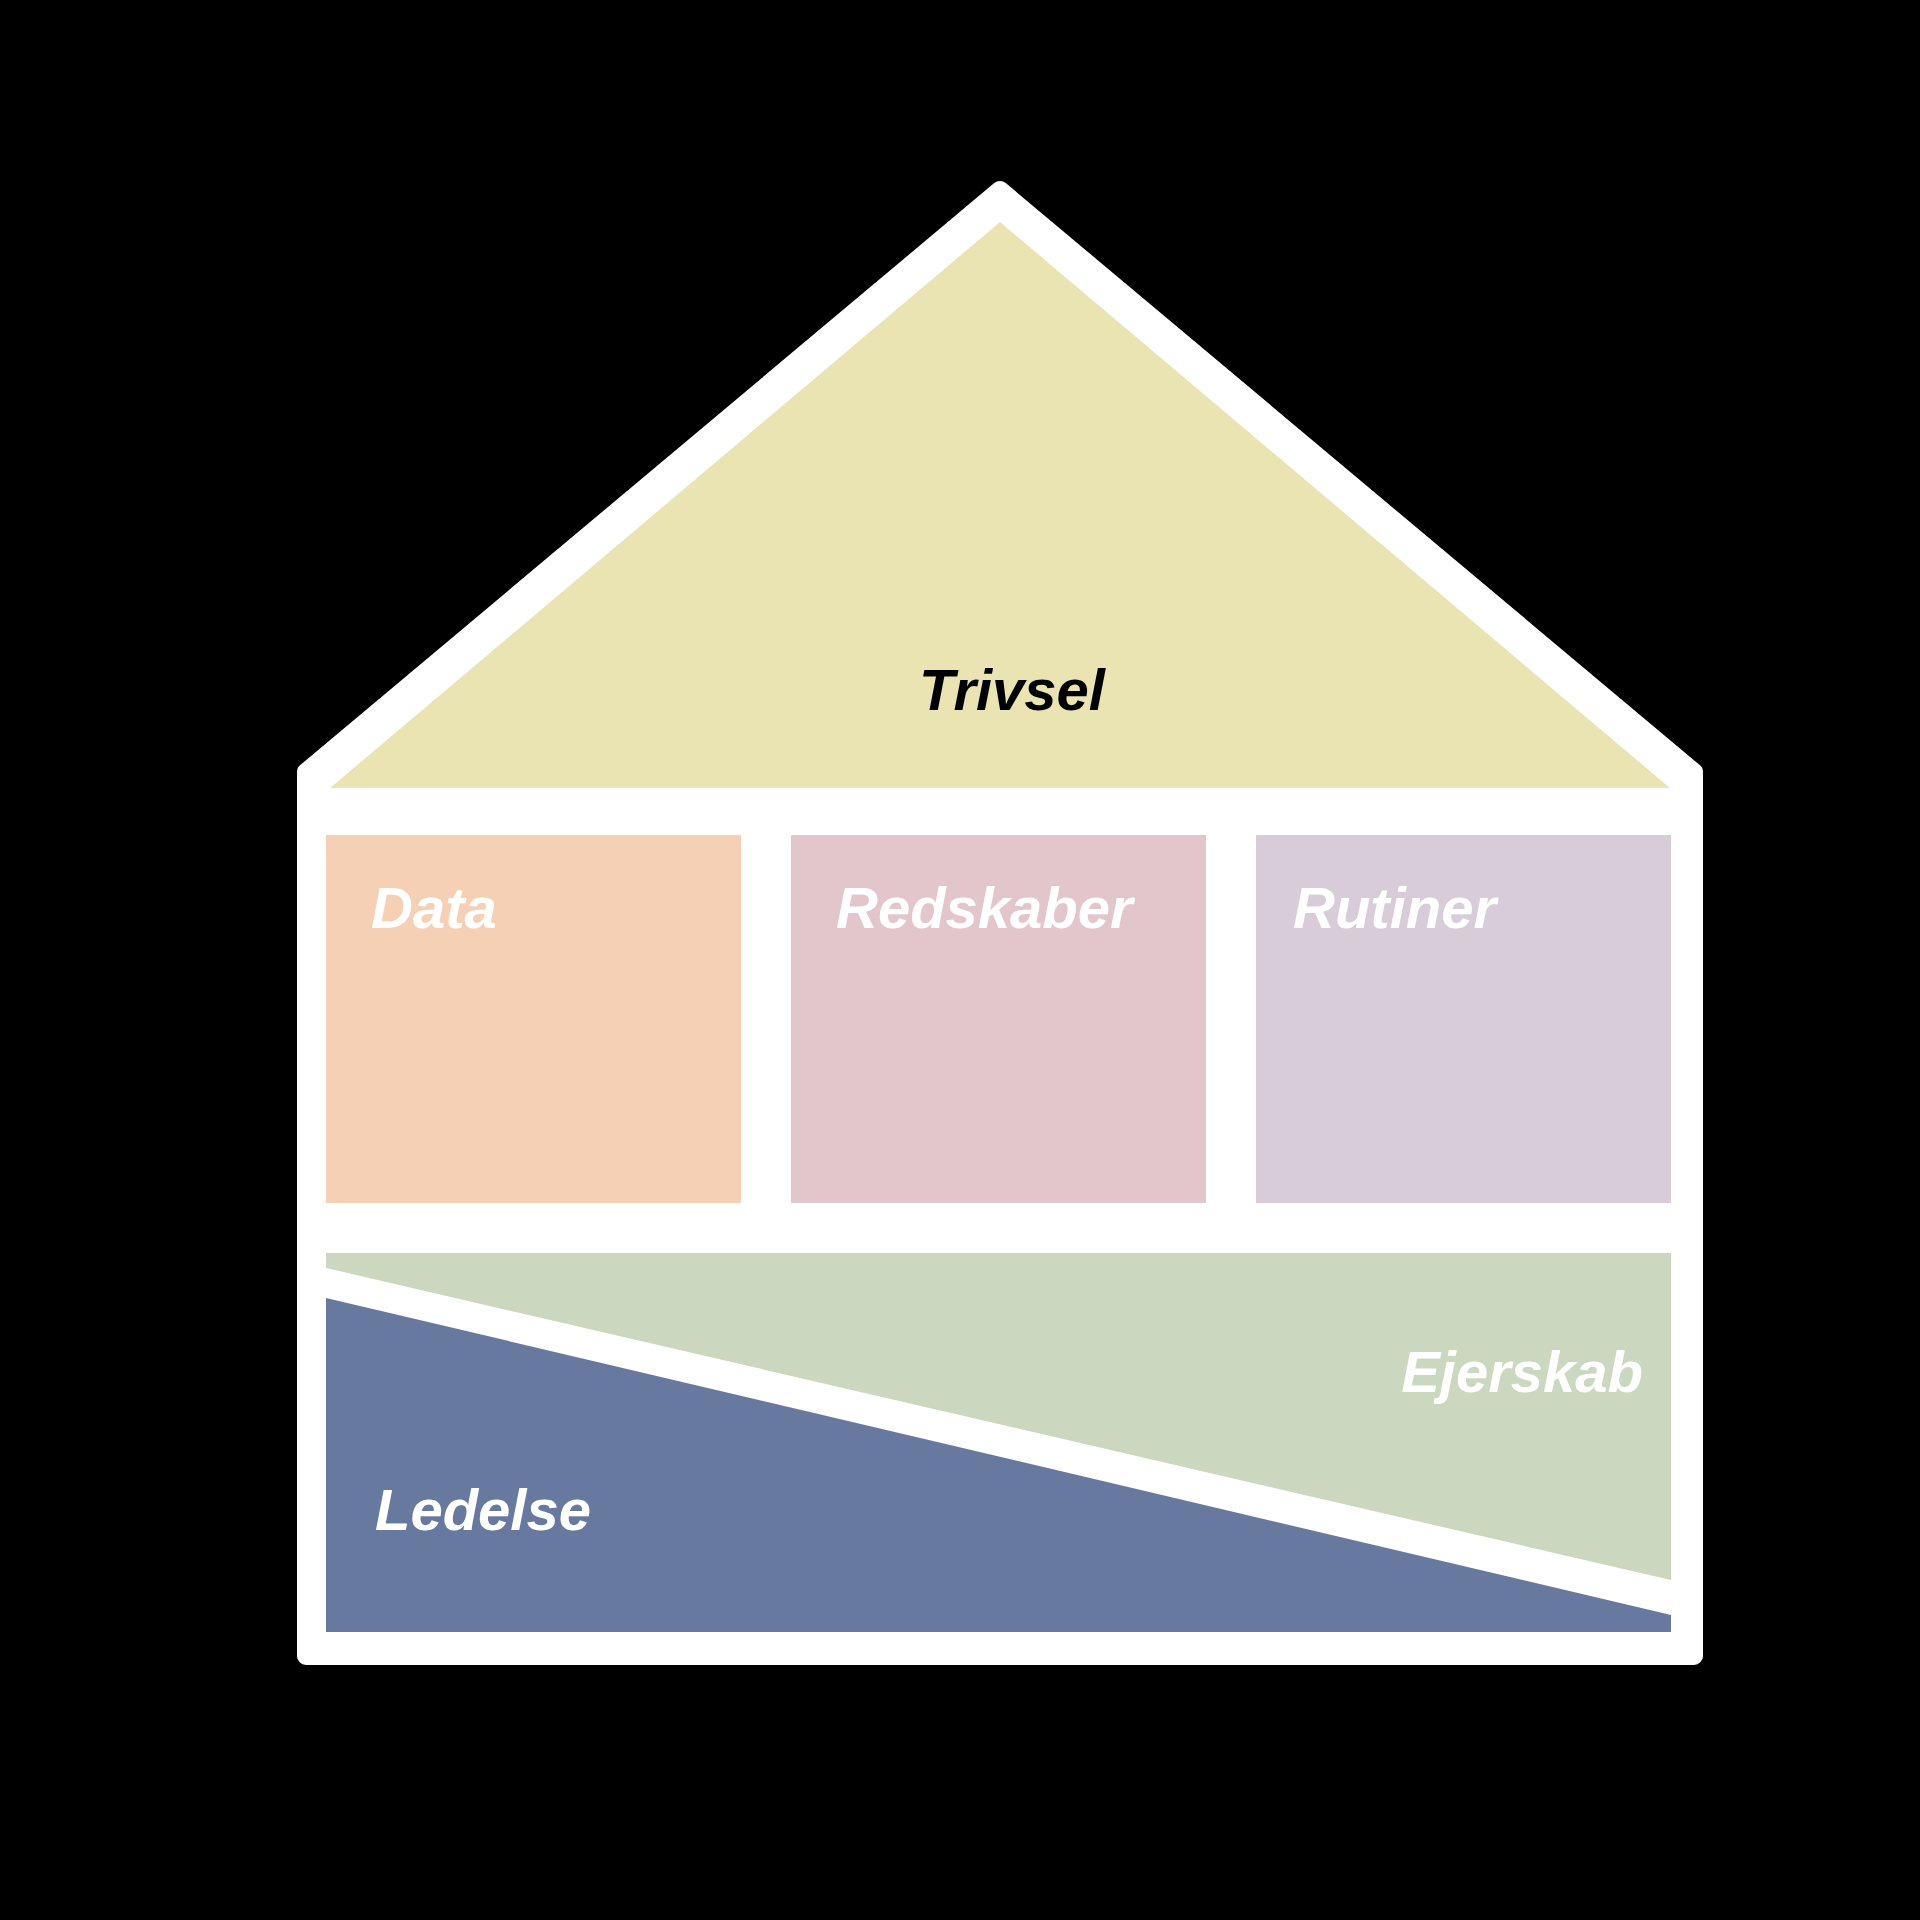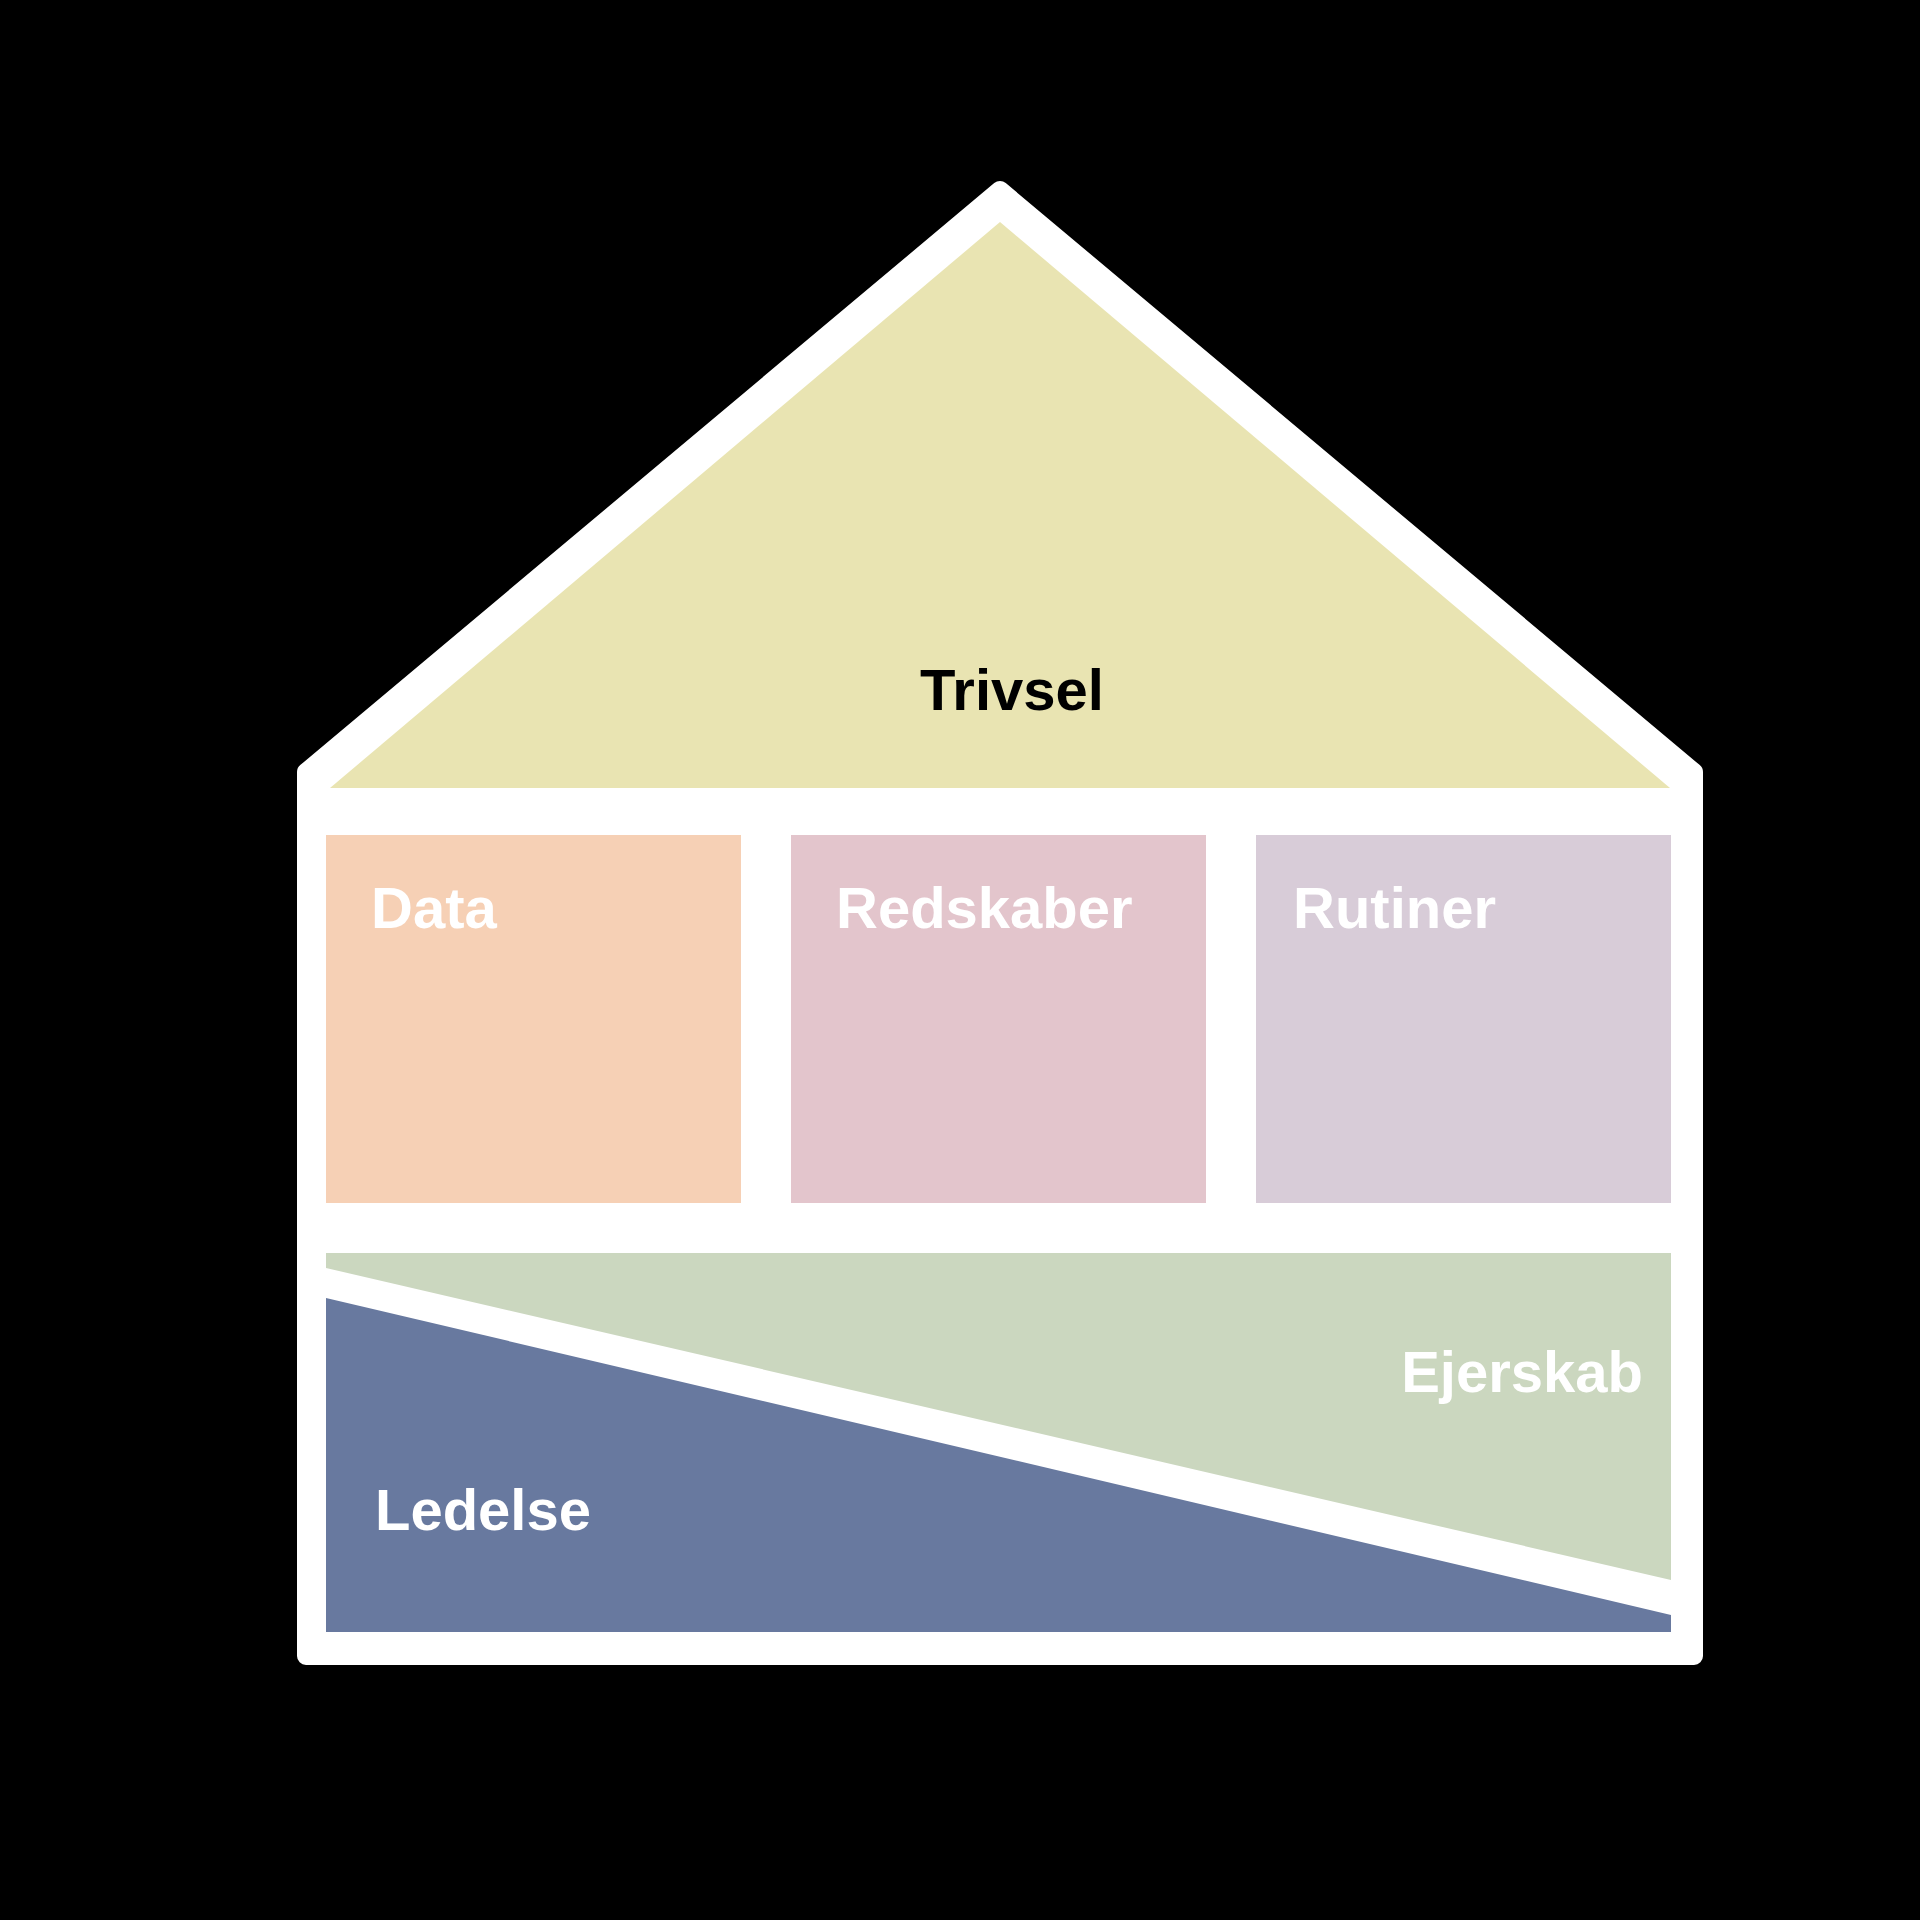--- a/index.html
+++ b/index.html
@@ -6,20 +6,21 @@
     margin: 0;
     padding: 0;
     background: #000;
     width: 100%;
     height: 100%;
   }
   .stage {
     width: 1920px;
     height: 1424px;
     position: relative;
+    font-style: italic;
   }
   svg { display: block; }
   .lbl {
     font-family: "Liberation Sans", "DejaVu Sans", sans-serif;
     font-weight: 700;
     font-size: 58px;
   }
   .outline {
     stroke: #ffffff;
     stroke-width: 18;

